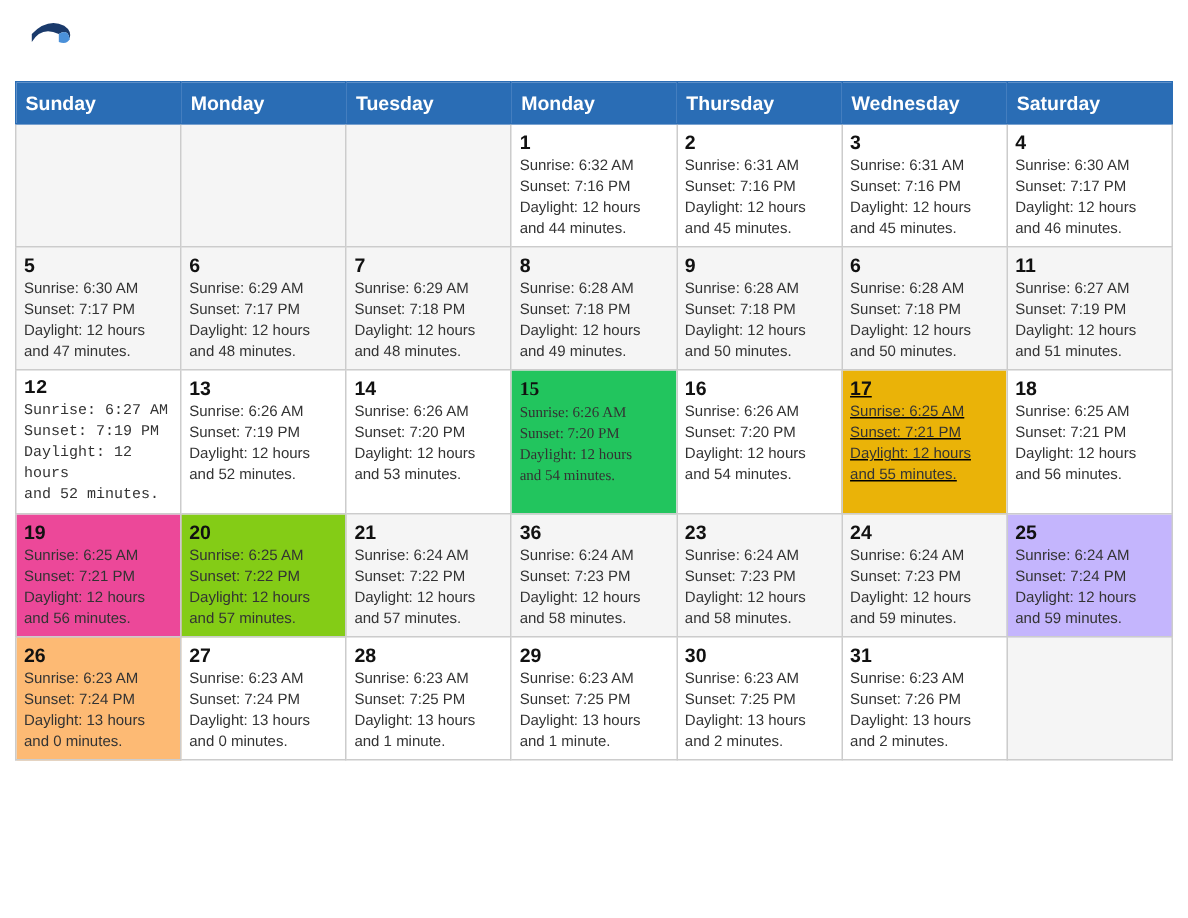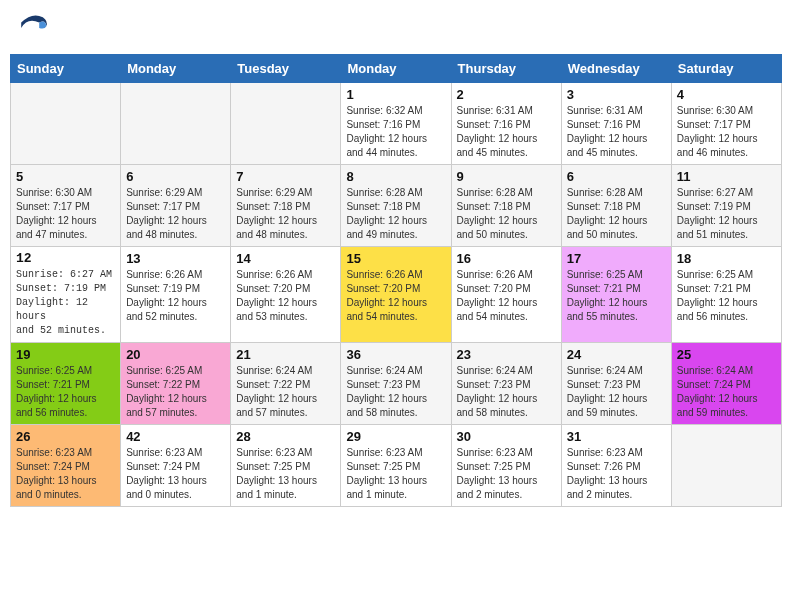--- a/index.html
+++ b/index.html
@@ -227,58 +227,58 @@
 Daylight: 12 hours
 and 52 minutes.</div>
         </td>
         <td style="background: rgb(255, 255, 255);">
           <div class="day-number">14</div>
           <div class="day-info" style="white-space: pre-line;">Sunrise: 6:26 AM
 Sunset: 7:20 PM
 Daylight: 12 hours
 and 53 minutes.</div>
         </td>
-        <td style="background: #fde047;">
+        <td style="background: #22c55e; font-family: Liberation Serif, serif;">
           <div class="day-number">15</div>
           <div class="day-info" style="white-space: pre-line;">Sunrise: 6:26 AM
 Sunset: 7:20 PM
 Daylight: 12 hours
 and 54 minutes.</div>
         </td>
         <td style="background: rgb(255, 255, 255);">
           <div class="day-number">16</div>
           <div class="day-info" style="white-space: pre-line;">Sunrise: 6:26 AM
 Sunset: 7:20 PM
 Daylight: 12 hours
 and 54 minutes.</div>
         </td>
-        <td style="background: #f0abfc;">
+        <td style="background: #eab308; text-decoration: underline;">
           <div class="day-number">17</div>
           <div class="day-info" style="white-space: pre-line;">Sunrise: 6:25 AM
 Sunset: 7:21 PM
 Daylight: 12 hours
 and 55 minutes.</div>
         </td>
         <td style="background: rgb(255, 255, 255);">
           <div class="day-number">18</div>
           <div class="day-info" style="white-space: pre-line;">Sunrise: 6:25 AM
 Sunset: 7:21 PM
 Daylight: 12 hours
 and 56 minutes.</div>
         </td>
       </tr>
       <tr>
-        <td style="background: #84cc16;">
+        <td style="background: #ec4899;">
           <div class="day-number">19</div>
           <div class="day-info" style="white-space: pre-line;">Sunrise: 6:25 AM
 Sunset: 7:21 PM
 Daylight: 12 hours
 and 56 minutes.</div>
         </td>
-        <td style="background: #f9a8d4;">
+        <td style="background: #84cc16;">
           <div class="day-number">20</div>
           <div class="day-info" style="white-space: pre-line;">Sunrise: 6:25 AM
 Sunset: 7:22 PM
 Daylight: 12 hours
 and 57 minutes.</div>
         </td>
         <td style="background: rgb(245, 245, 245); margin-left: 48px;">
           <div class="day-number">21</div>
           <div class="day-info" style="white-space: pre-line;">Sunrise: 6:24 AM
 Sunset: 7:22 PM
@@ -299,38 +299,38 @@
 Daylight: 12 hours
 and 58 minutes.</div>
         </td>
         <td style="background: rgb(245, 245, 245);">
           <div class="day-number">24</div>
           <div class="day-info" style="white-space: pre-line;">Sunrise: 6:24 AM
 Sunset: 7:23 PM
 Daylight: 12 hours
 and 59 minutes.</div>
         </td>
-        <td style="background: #d946ef;">
+        <td style="background: #c4b5fd;">
           <div class="day-number">25</div>
           <div class="day-info" style="white-space: pre-line;">Sunrise: 6:24 AM
 Sunset: 7:24 PM
 Daylight: 12 hours
 and 59 minutes.</div>
         </td>
       </tr>
       <tr>
         <td style="background: #fdba74;">
           <div class="day-number">26</div>
           <div class="day-info" style="white-space: pre-line;">Sunrise: 6:23 AM
 Sunset: 7:24 PM
 Daylight: 13 hours
 and 0 minutes.</div>
         </td>
         <td style="background: rgb(255, 255, 255);">
-          <div class="day-number">42</div>
+          <div class="day-number">27</div>
           <div class="day-info" style="white-space: pre-line;">Sunrise: 6:23 AM
 Sunset: 7:24 PM
 Daylight: 13 hours
 and 0 minutes.</div>
         </td>
         <td style="background: rgb(255, 255, 255);">
           <div class="day-number">28</div>
           <div class="day-info" style="white-space: pre-line;">Sunrise: 6:23 AM
 Sunset: 7:25 PM
 Daylight: 13 hours

